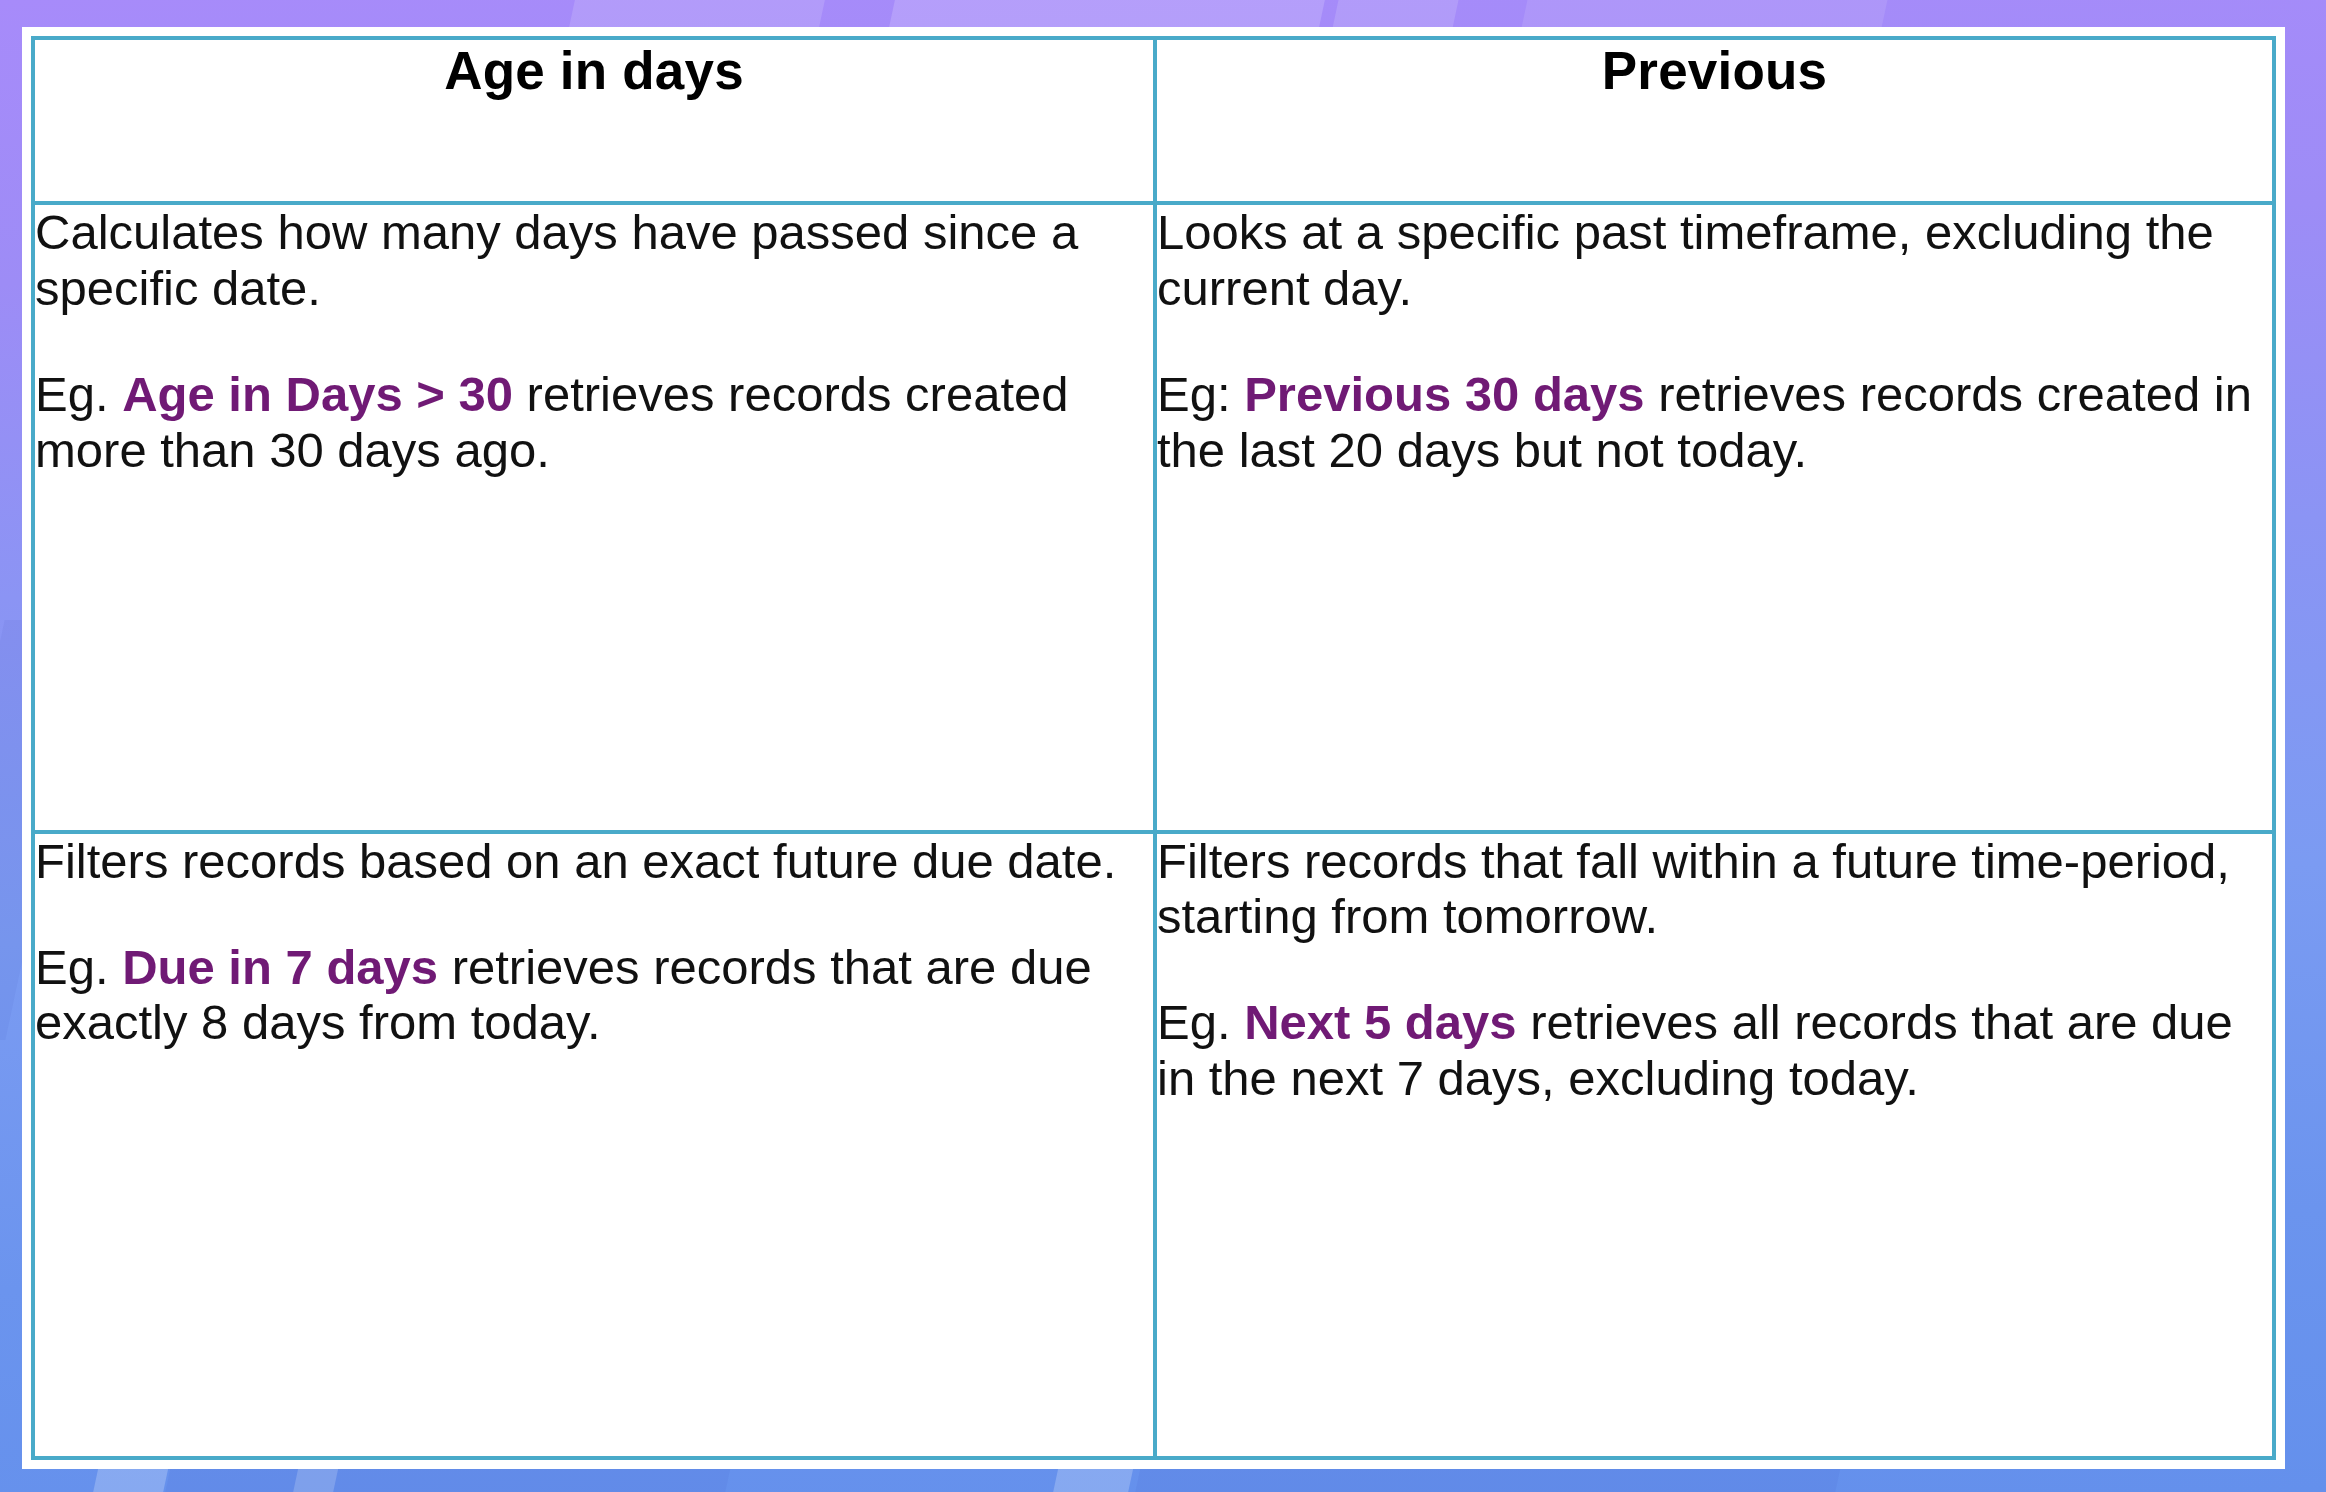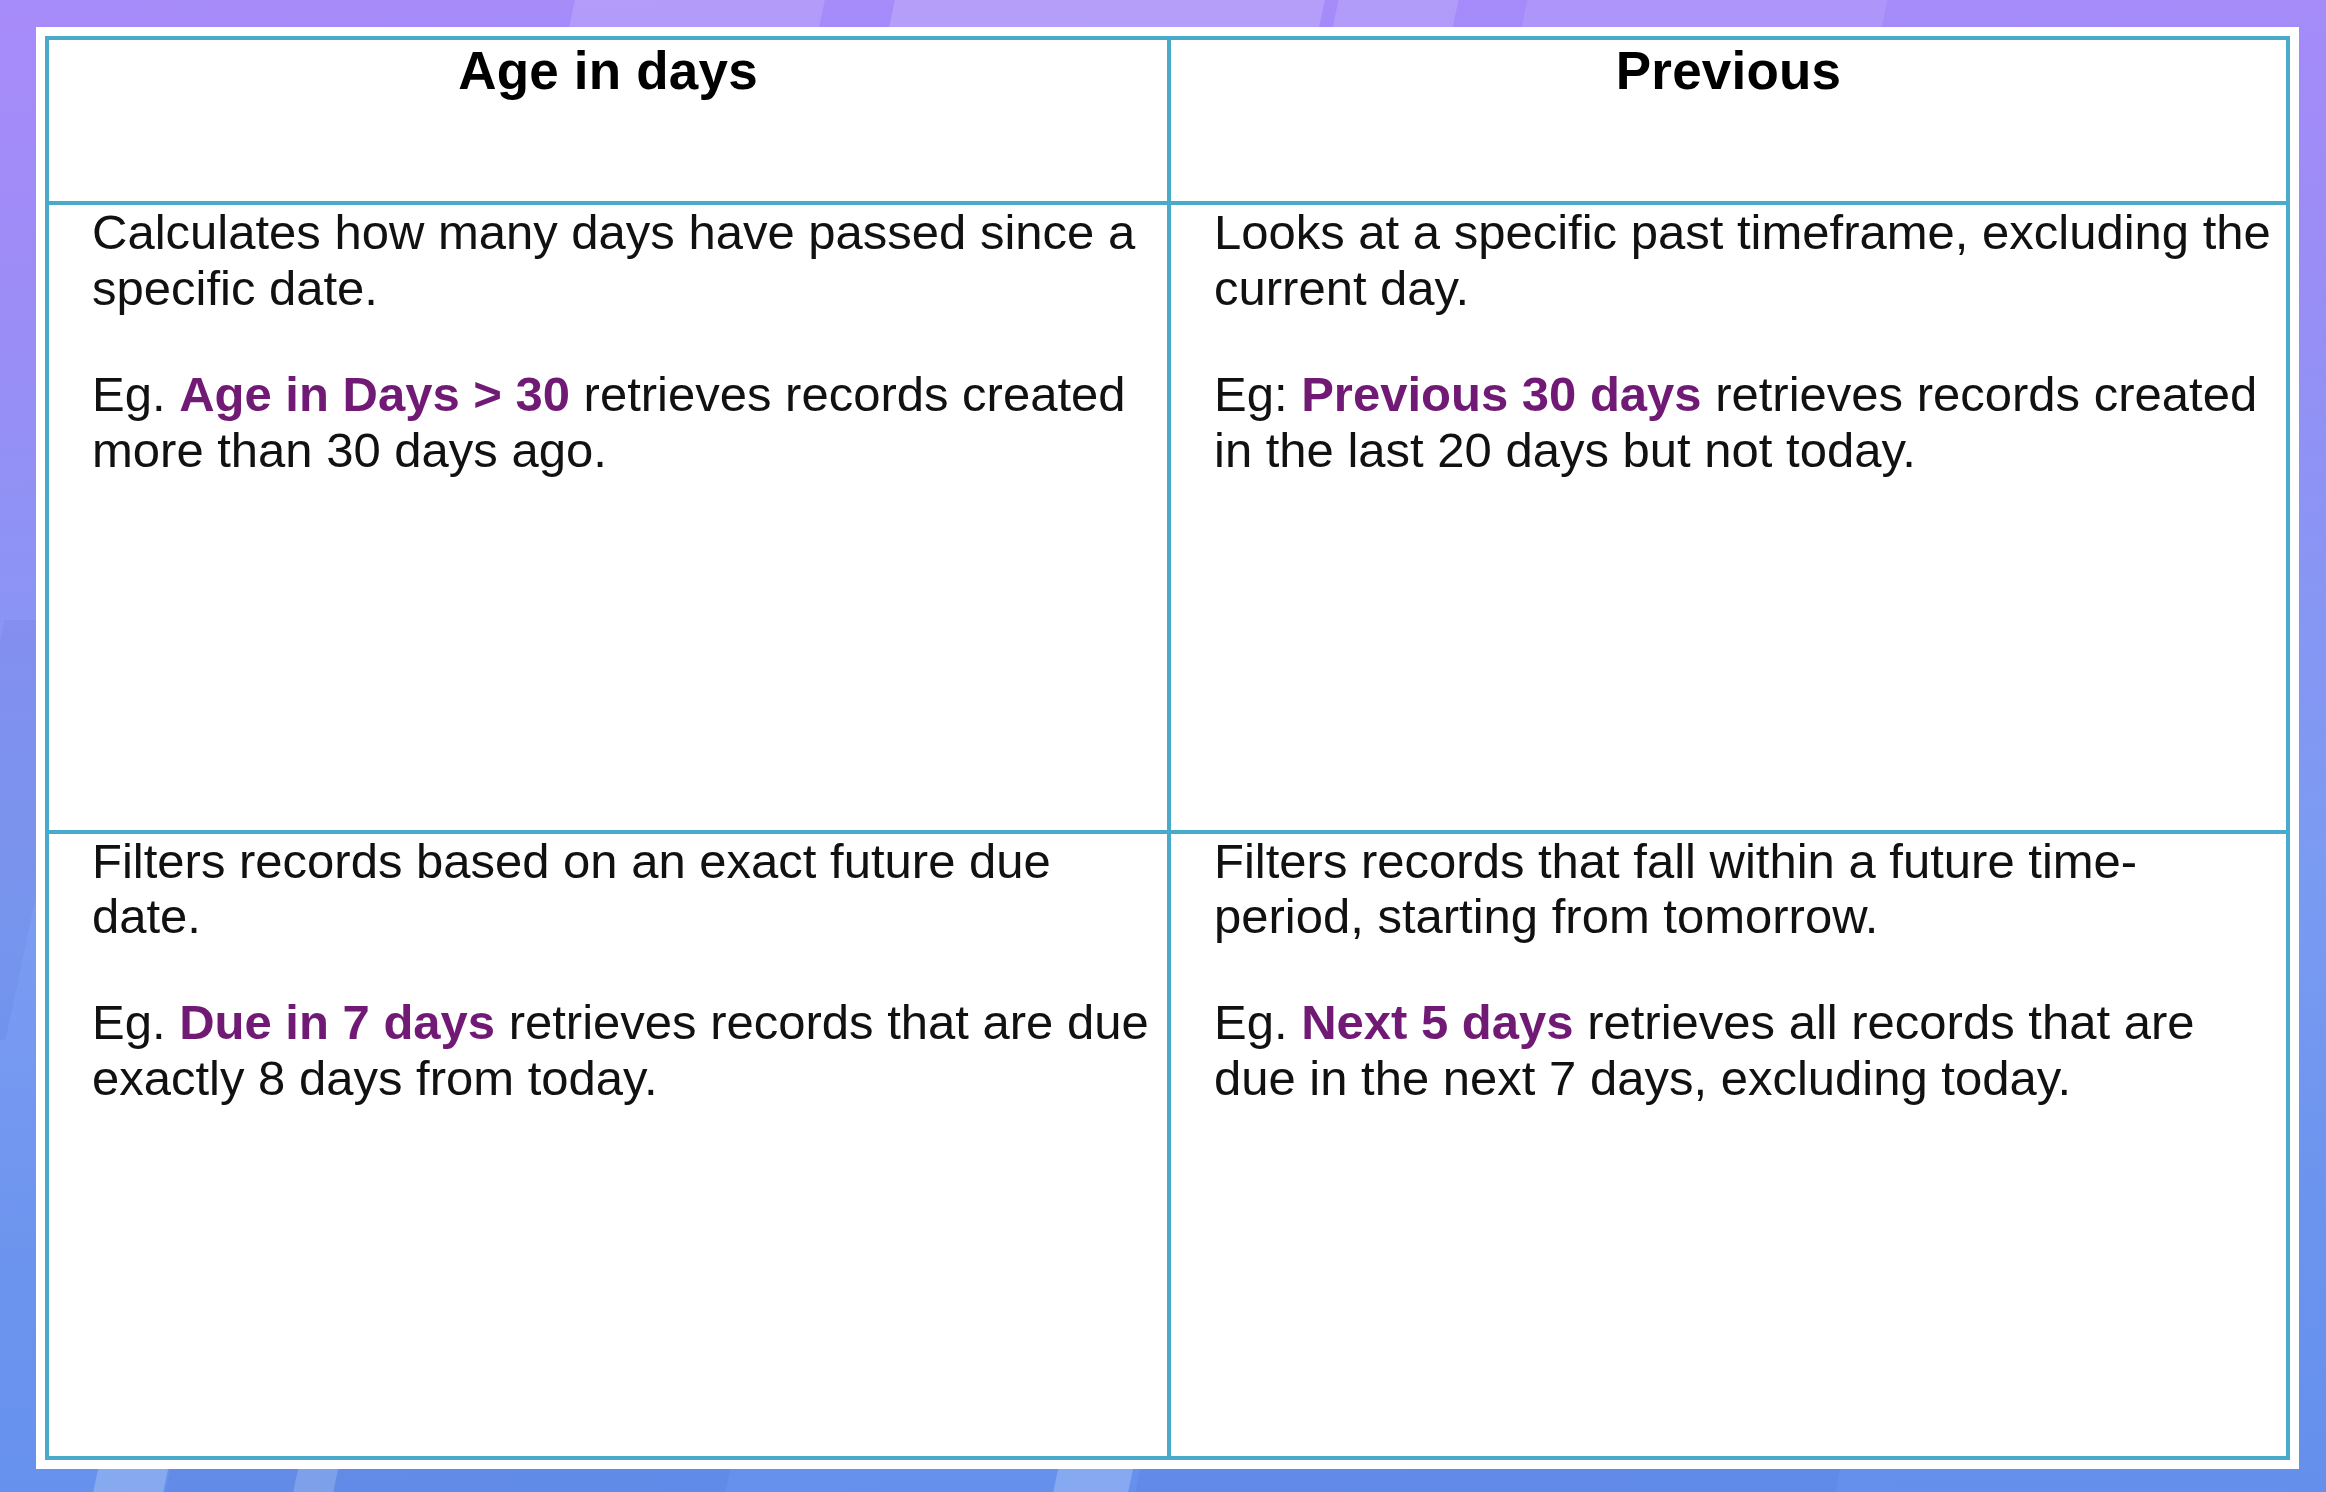--- a/index.html
+++ b/index.html
@@ -42,21 +42,21 @@
   .s5 { left: 100px;  top: 1380px; width: 70px;  height: 160px; background: rgba(255,255,255,0.22); }
   .s6 { left: 300px;  top: 1380px; width: 40px;  height: 160px; background: rgba(255,255,255,0.20); }
   .s7 { left: 1060px; top: 1380px; width: 75px;  height: 160px; background: rgba(255,255,255,0.22); }
   .s8 { left: 170px;  top: 1400px; width: 560px; height: 140px; background: rgba(40,60,170,0.05); }
   .s9 { left: 1140px; top: 1400px; width: 700px; height: 140px; background: rgba(40,60,170,0.04); }
   .s10{ left: -40px;  top: 620px;  width: 90px;  height: 420px; background: rgba(40,60,170,0.05); }
 
   
   #compare-table {
     position: absolute;
-    left: 45px;
+    left: 31px;
     top: 36px;
     width: 2241px;
     height: 1424px;
     border-collapse: collapse;
     table-layout: fixed;
     background: #ffffff;
     box-shadow: 0 0 0 9px #ffffff;
   }
   #compare-table col.c1 { width: 1122px; }
   #compare-table col.c2 { width: 1119px; }
@@ -83,21 +83,21 @@
 
   td.body-cell {
     padding: 24px 30px 20px 30px;
     font-size: 49px;
     line-height: 1.135;
     color: #111111;
   }
   tr.row-body-1 td.body-cell { height: 566px; }
   tr.row-body-2 td.body-cell { height: 564px; }
 
-  .para { margin: 0; padding-left: 43px; }
+  .para { margin: 0; }
   .para.second { margin-top: 1.03em; }
   .b { font-weight: bold; color: #701a75; }
 </style>
 </head>
 <body>
 
 <div id="slide">
 
   <div class="streaks">
     <div class="streak s1"></div>

